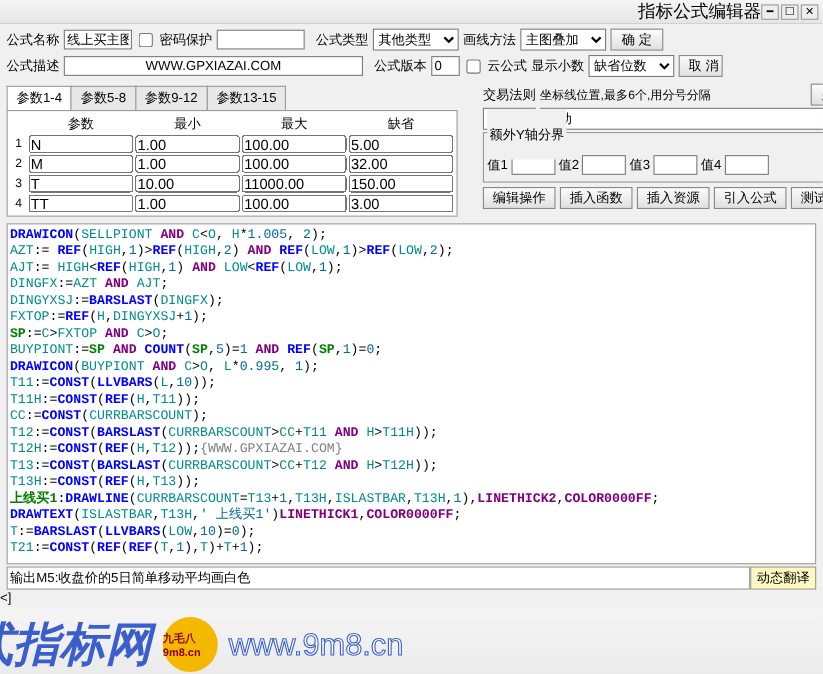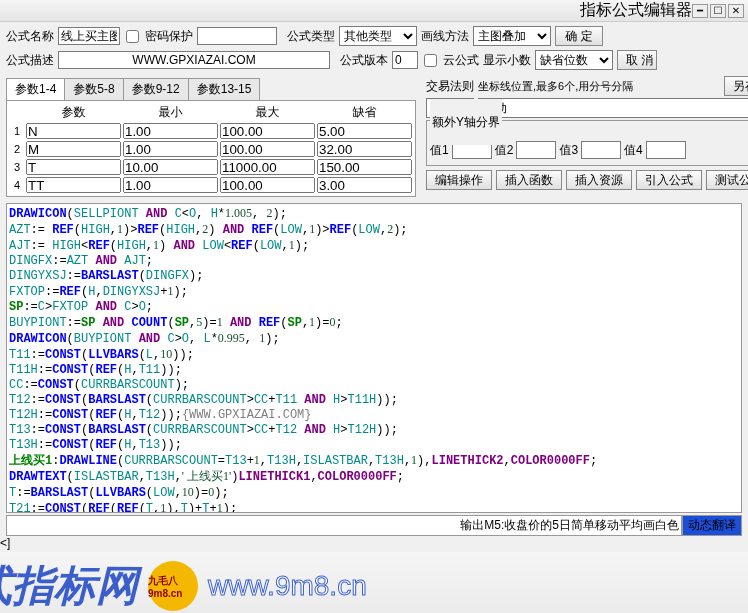--- a/index.html
+++ b/index.html
@@ -8,48 +8,48 @@
 .titlebar .title { flex: 1; font-size: 16px; text-align: right; }
 .titlebar .win-btns { display: flex; gap: 2px; }
 .titlebar .win-btn { width: 16px; height: 14px; border: 1px solid #999; background: #eee; font-size: 10px; display: flex; align-items: center; justify-content: center; cursor: pointer; }
 .form-area { padding: 4px 6px; background: #f0f0f0; }
 .row { display: flex; align-items: center; gap: 4px; margin-bottom: 4px; }
 .label { font-size: 12px; white-space: nowrap; }
 input[type="text"] { border: 1px solid #7a7a7a; background: #fff; height: 18px; padding: 0 2px; font-size: 12px; }
 input[type="checkbox"] { margin: 0 2px; }
 select { border: 1px solid #7a7a7a; background: #fff; height: 20px; font-size: 12px; }
 .btn { border: 1px solid #888; background: linear-gradient(#fcfcfc, #e0e0e0); height: 20px; padding: 0 8px; font-size: 12px; cursor: pointer; white-space: nowrap; }
-.top-form { display: flex; gap: 10px; }
+.top-form { display: flex; gap: 23px; }
 .left-form { flex: 0 0 410px; }
 .right-form { flex: 1; }
 .tabs { display: flex; margin-top: 4px; }
 .tab { border: 1px solid #999; border-bottom: none; background: #e8e8e8; padding: 2px 8px; font-size: 12px; cursor: pointer; margin-right: -1px; }
 .tab.active { background: #fff; }
 .param-grid { border: 1px solid #999; background: #fff; padding: 2px; }
 .param-grid table { border-collapse: collapse; width: 100%; }
 .param-grid th { font-weight: normal; font-size: 12px; text-align: center; padding: 1px; }
 .param-grid td { padding: 1px; }
 .param-grid td input { width: 100%; height: 16px; }
 .param-grid .rownum { width: 16px; text-align: center; font-size: 11px; }
 .right-box { border: 1px solid #999; margin-top: 2px; padding: 3px; }
 .right-box .sub { display: flex; align-items: center; gap: 3px; margin-bottom: 3px; }
 .btn-row { display: flex; gap: 4px; margin-top: 4px; justify-content: flex-end;}
 .code-area { background: #fff; border: 1px solid #999; margin: 2px 6px; height: 310px; overflow: auto; font-family: "Consolas","Courier New",monospace; font-size: 12px; line-height: 15px; padding: 2px; white-space: pre; }
 .status-row { margin: 0 6px; font-size: 12px; display:flex; }
-.status-row .s1 { flex:1; border:1px solid #999; background:#fff; padding:1px 2px;text-align:right; }
-.status-row .s2 { width:60px; border:1px solid #999; background:#1d4ed8; padding:1px 2px; text-align:center;}
+.status-row .s1 { flex:1; border:1px solid #999; background:#fff; padding:1px 2px; }
+.status-row .s2 { width:60px; border:1px solid #999; background:#fef9c3; padding:1px 2px; text-align:center;}
 .footer-banner { position: relative; height: 68px; background: linear-gradient(#f5f5f5,#eaeaea); margin-top:2px; overflow:hidden; display:flex; align-items:center; }
 .banner1 { color: #3a5fcd; font-size: 42px; font-weight: bold; font-style: italic; font-family: "SimHei", sans-serif; margin-left: -30px; }
 .banner-logo { width: 50px; height: 50px; background: #f5b800; border-radius: 50%; display:flex; align-items:center; justify-content:center; color:#8b0000; font-weight:bold; font-size:10px; margin: 0 10px; flex-direction:column;}
 .banner2 { color: #fff; font-size: 28px; font-weight: normal; font-family: Arial, sans-serif; text-shadow: 0 0 2px #fff; -webkit-text-stroke: 1px #3a5fcd; }
 
 .cd { color:#008b8b; } 
 .cf { color:#0000ff; font-weight:bold; } 
 .ck { color:#800080; font-weight:bold; } 
-.cn { color:#14532d;font-family:Liberation Serif, serif; } 
+.cn { color:#0369a1; } 
 .cp { color:#000; } 
 .cg { color:#008000; font-weight:bold; } 
 .cm { color:#808080;font-family:Liberation Mono, monospace; } 
 </style>
 </head>
 <body>
 
 
 
 

